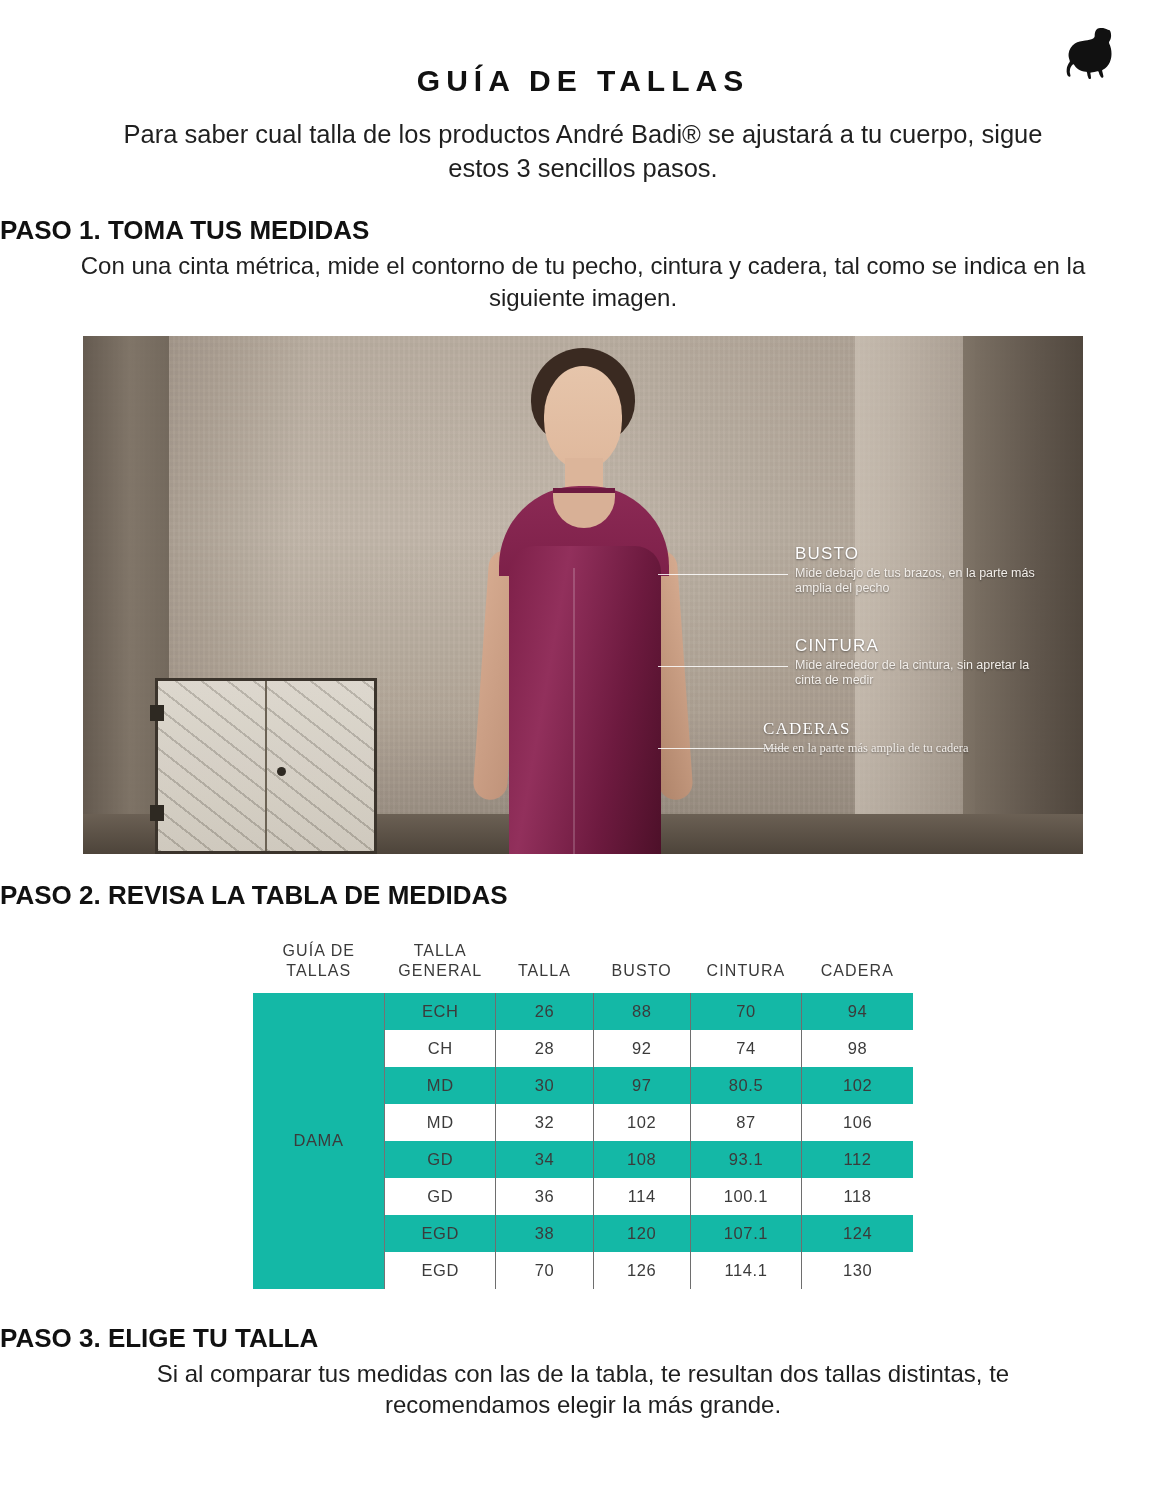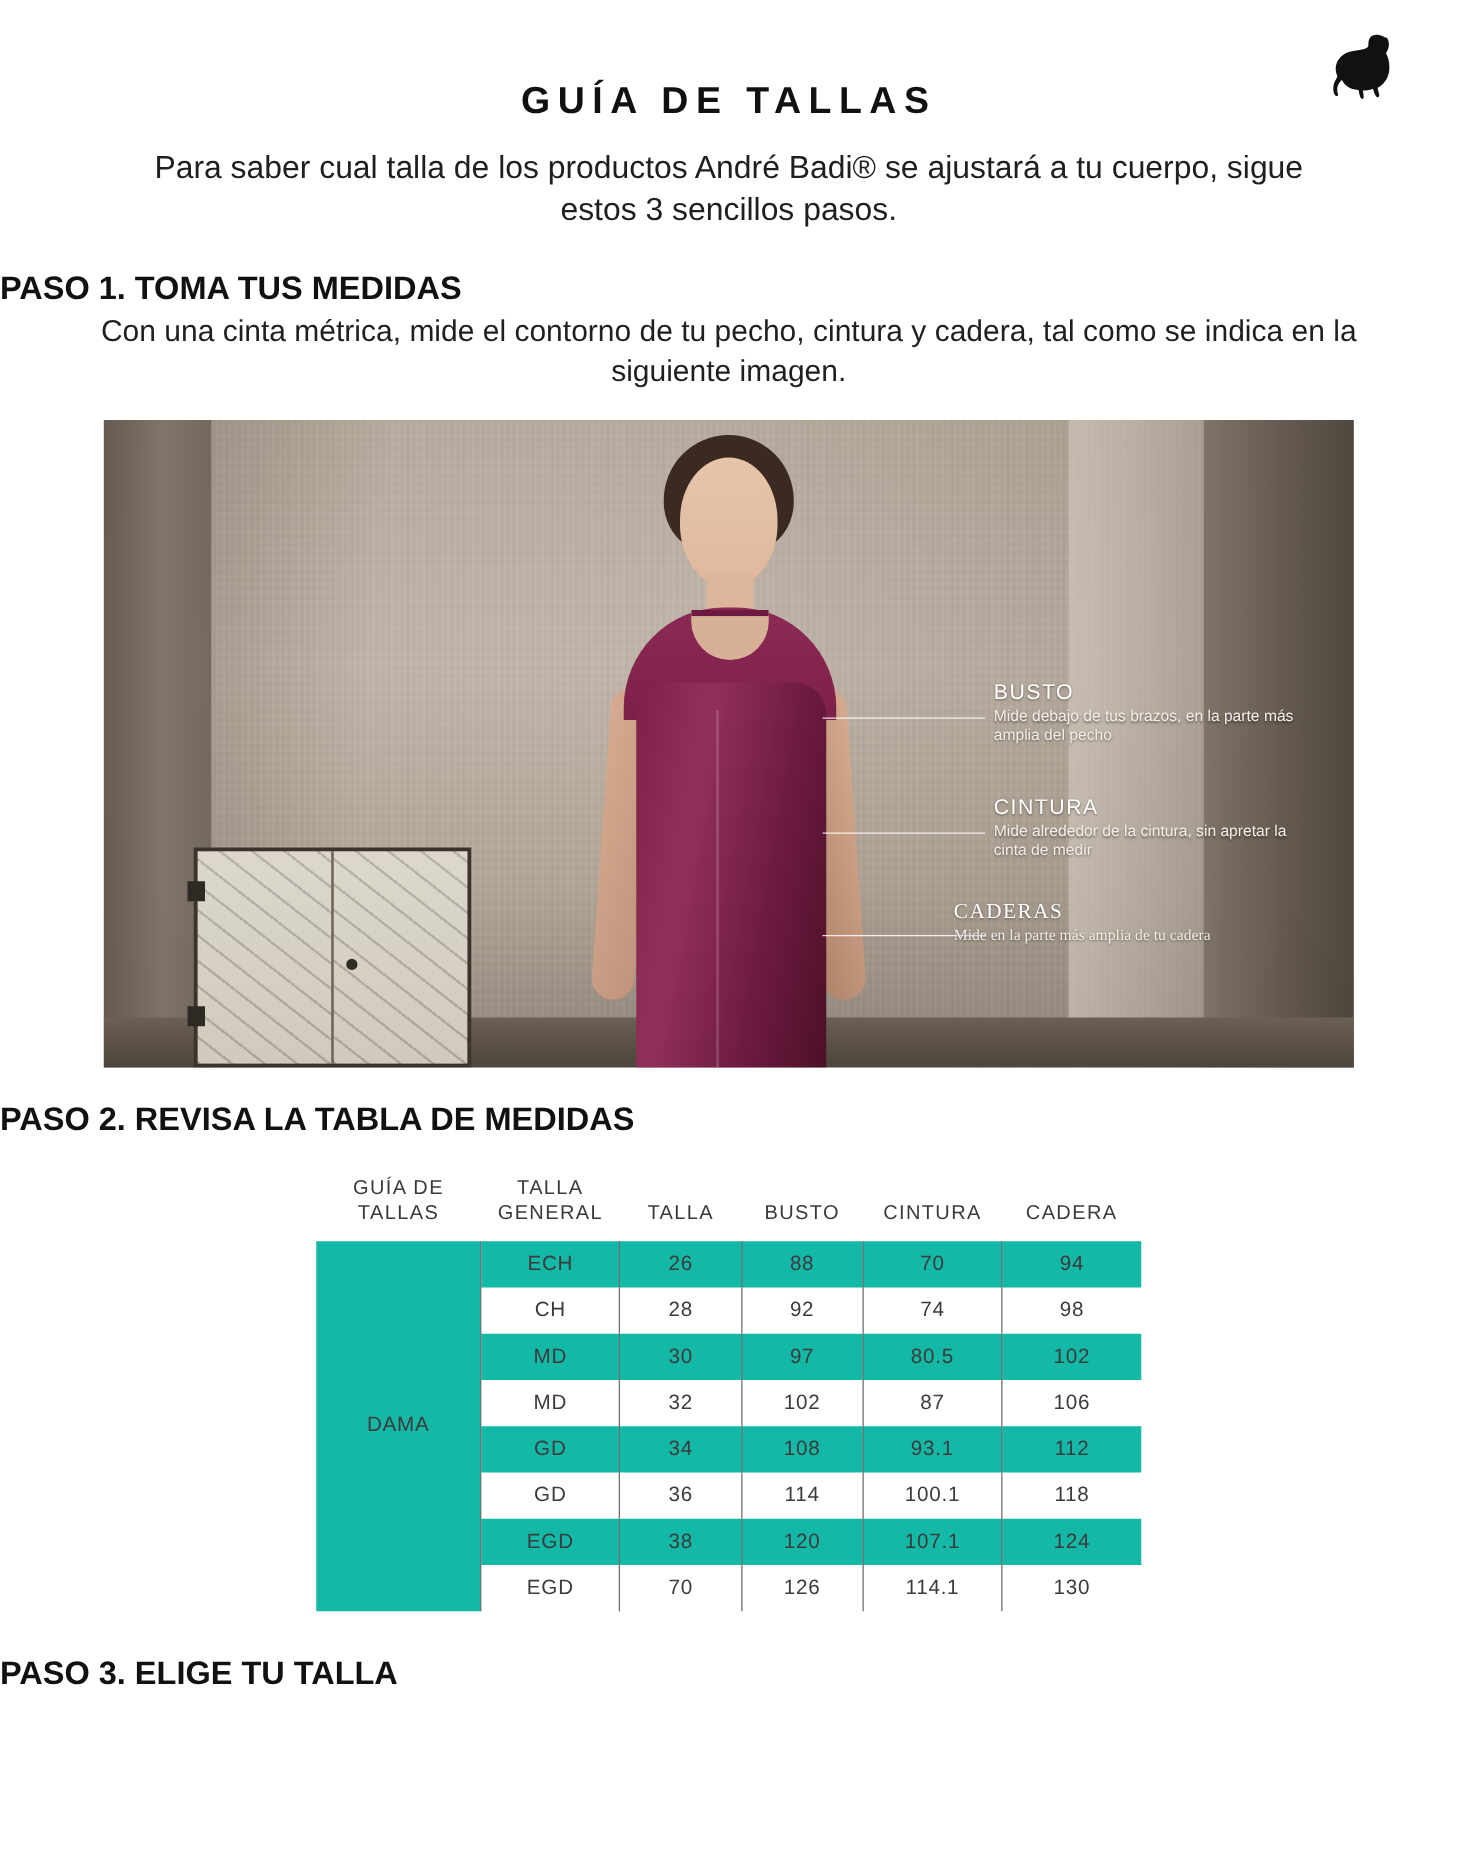--- a/index.html
+++ b/index.html
@@ -434,13 +434,14 @@
         <td class="sep-right">126</td>
         <td class="sep-right">114.1</td>
         <td>130</td>
       </tr>
     </tbody>
   </table>
 </div>
 
 <section id="step3-block">
   <h2 class="step-title">PASO 3.  ELIGE TU TALLA</h2>
+  <p class="step-sub">Si al comparar tus medidas con las de la tabla, te resultan dos tallas distintas, te recomendamos elegir la más grande.</p>
 </section>
 
 </body></html>

